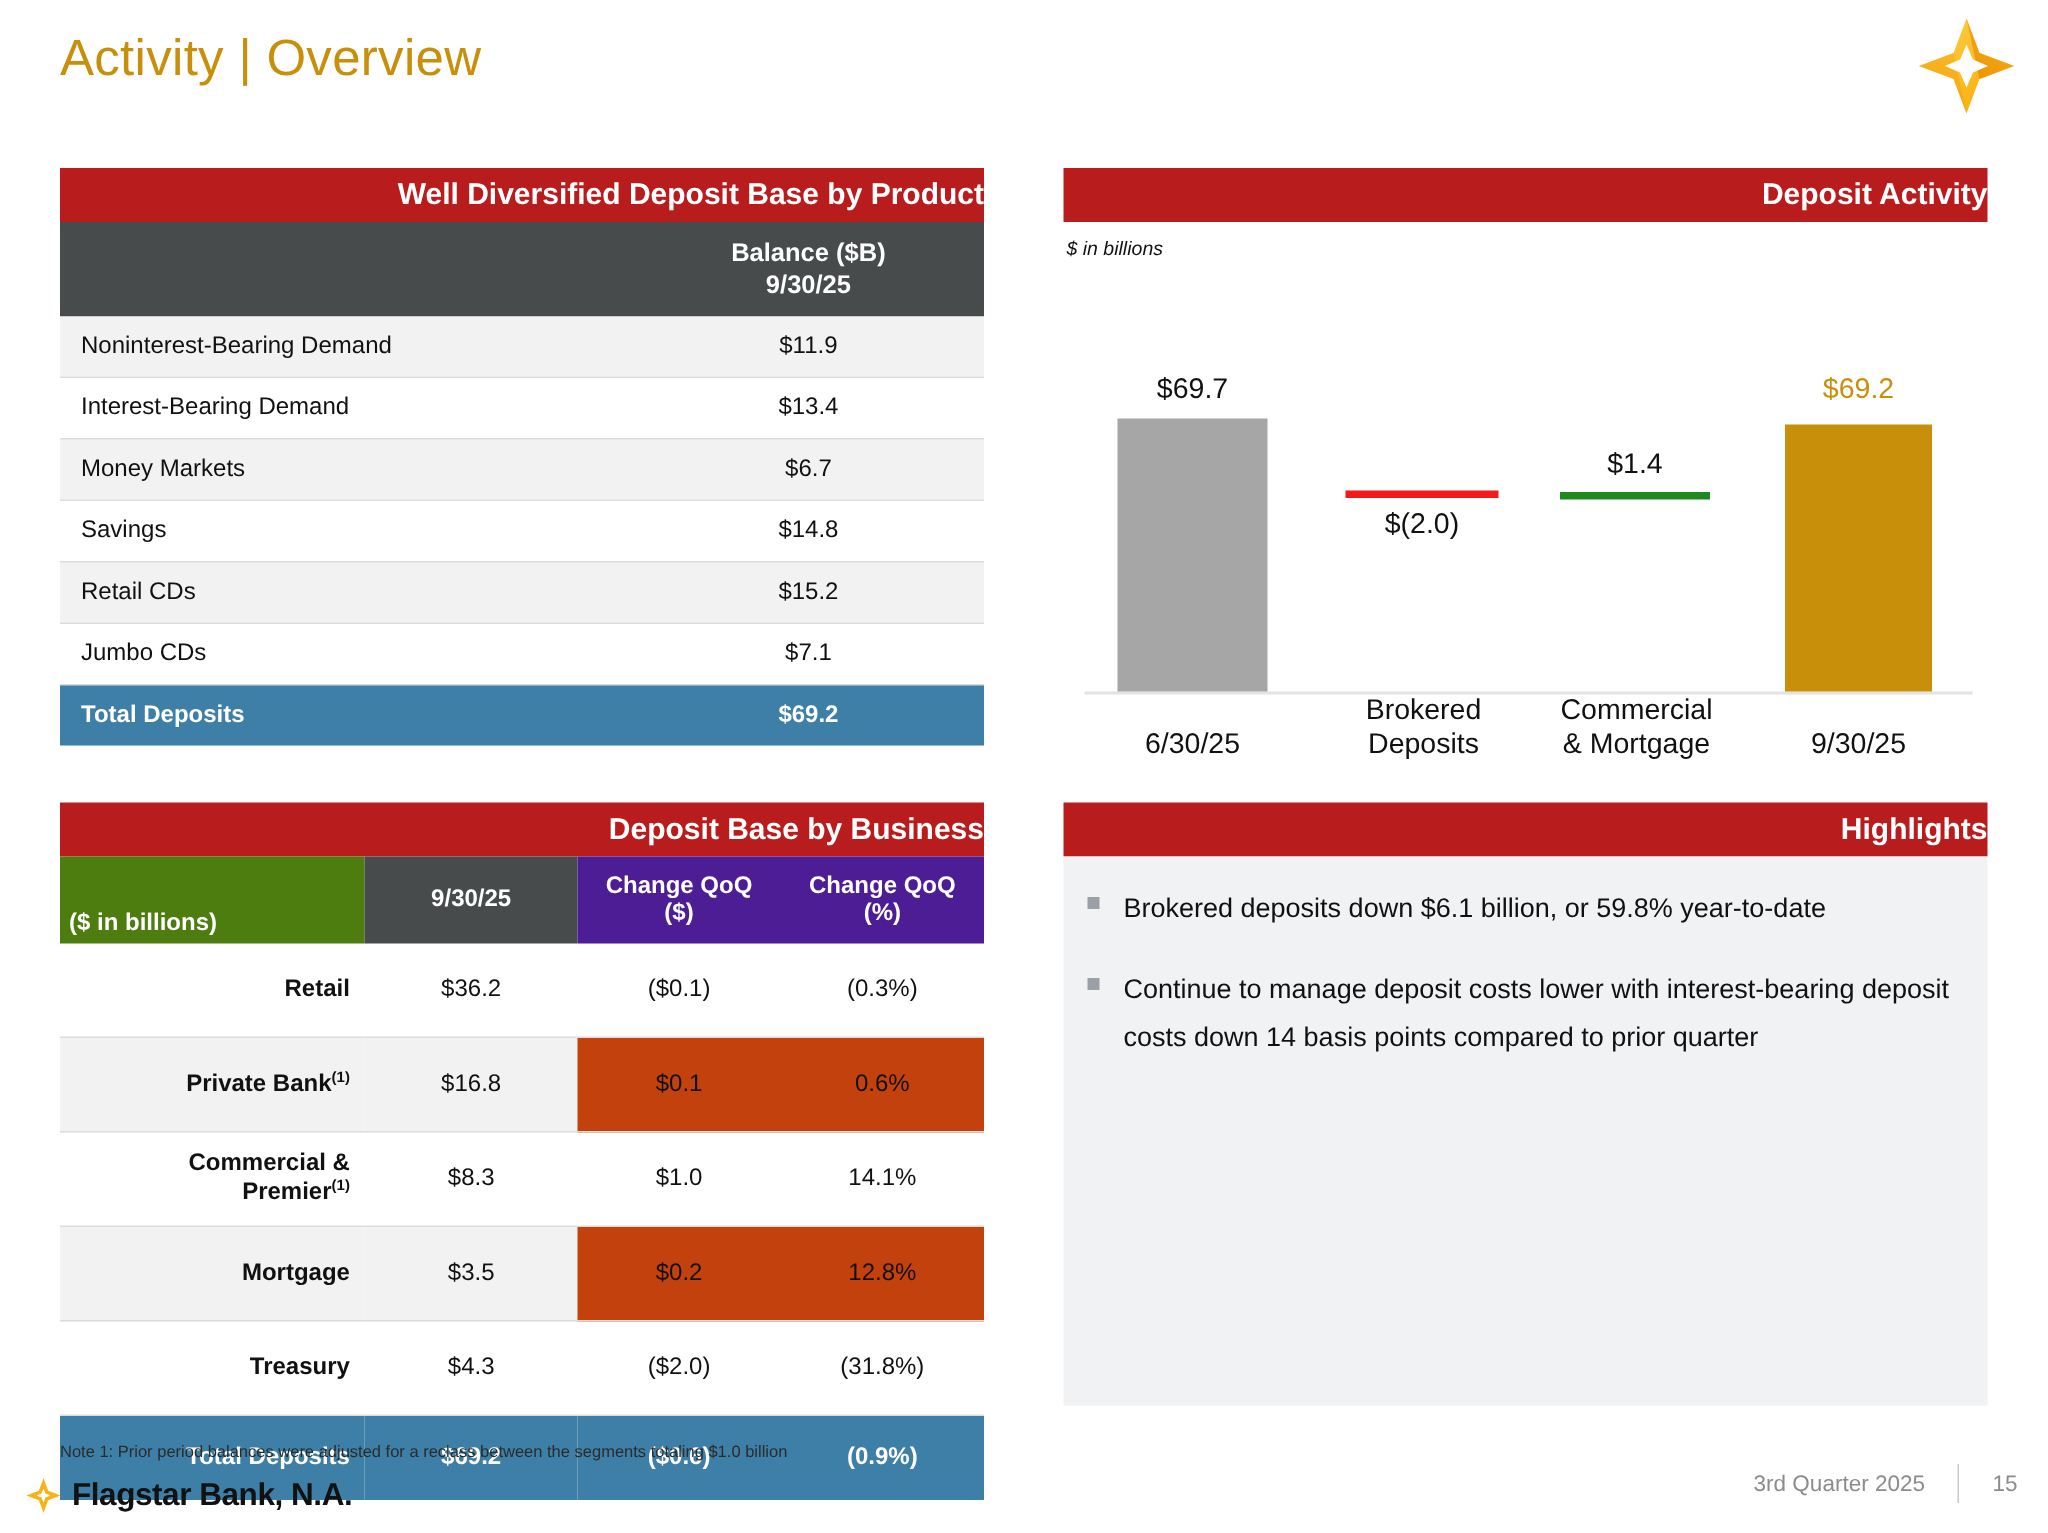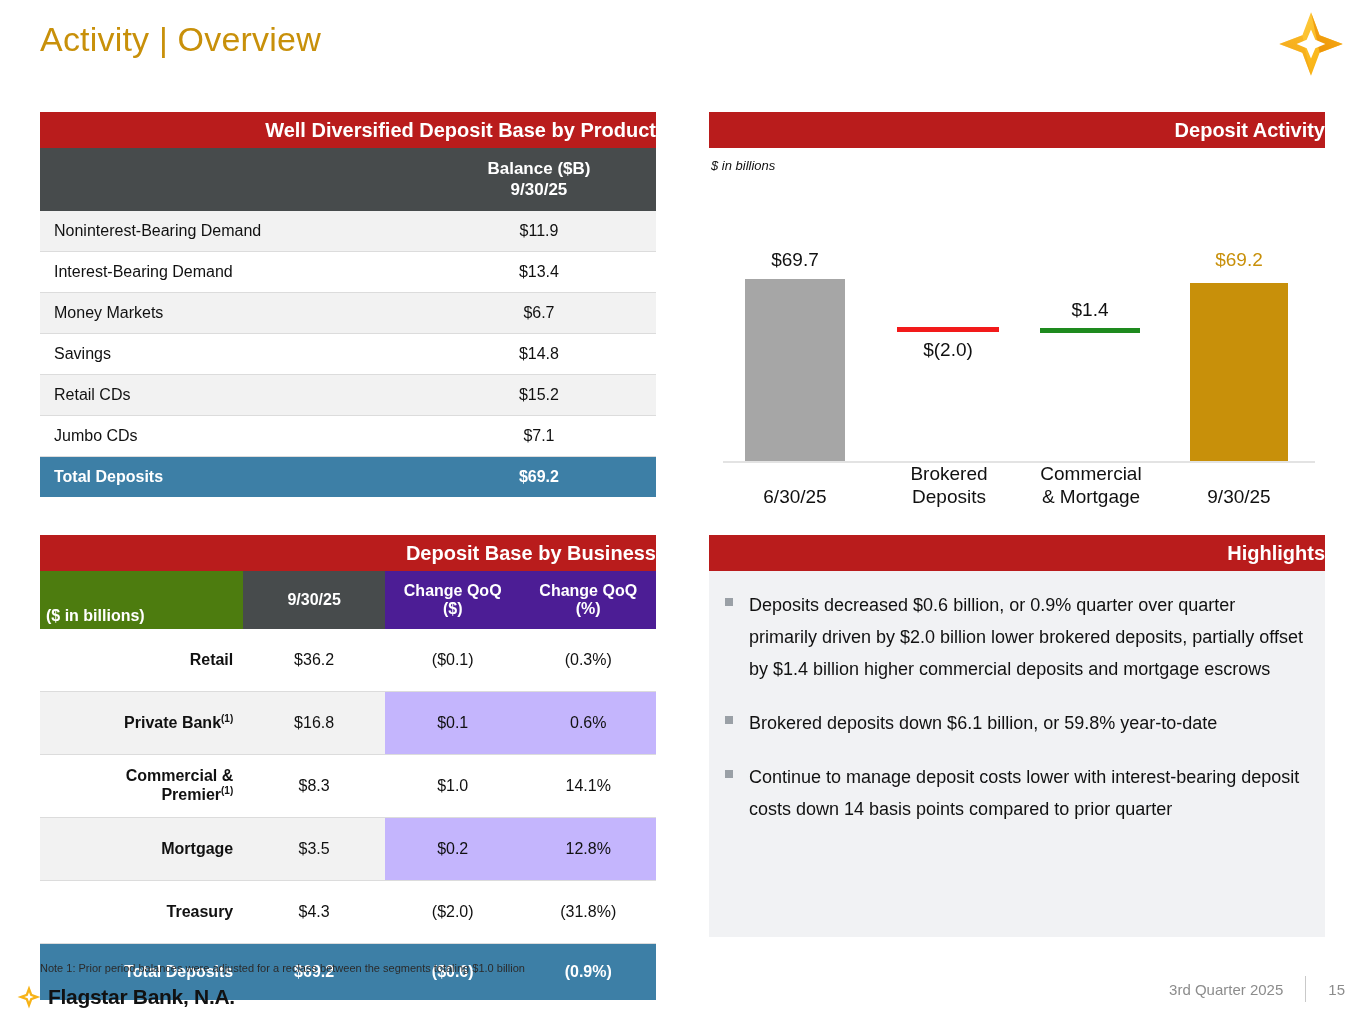--- a/index.html
+++ b/index.html
@@ -122,21 +122,21 @@
     border-bottom: 1px solid #DCDCDC;
     text-align: center;
     vertical-align: middle;
   }
   #business-table tbody td.lbl {
     text-align: right;
     font-weight: bold;
     line-height: 1.15;
   }
   #business-table tbody tr.alt td.graybg { background: #F2F2F2; }
-  #business-table tbody tr.alt td.bluebg { background: #c4b5fd; }
+  #business-table tbody tr.alt td.bluebg { background: #c2410c; }
   #business-table tr.total td {
     background: #3D7FA6;
     color: #ffffff;
     font-weight: bold;
     border-bottom: none;
     height: 48px;
   }
   sup { font-size: 10px; vertical-align: super; }
 
   #note-text {
@@ -431,24 +431,20 @@
       <span>9/30/25</span>
     </div>
   </div>
 </div>
 
 <div id="highlights-panel">
   <div class="panel-head">Highlights</div>
   <div id="highlights-body">
     <div class="hl-item">
       <div class="hl-bullet"></div>
-      <div class="hl-text">Deposits decreased $0.6 billion, or 0.9% quarter over quarter primarily driven by $2.0 billion lower brokered deposits, partially offset by $1.4 billion higher commercial deposits and mortgage escrows</div>
-    </div>
-    <div class="hl-item">
-      <div class="hl-bullet"></div>
       <div class="hl-text">Brokered deposits down $6.1 billion, or 59.8% year-to-date</div>
     </div>
     <div class="hl-item">
       <div class="hl-bullet"></div>
       <div class="hl-text">Continue to manage deposit costs lower with interest-bearing deposit costs down 14 basis points compared to prior quarter</div>
     </div>
   </div>
 </div>
 
 <div id="footer-logo">

